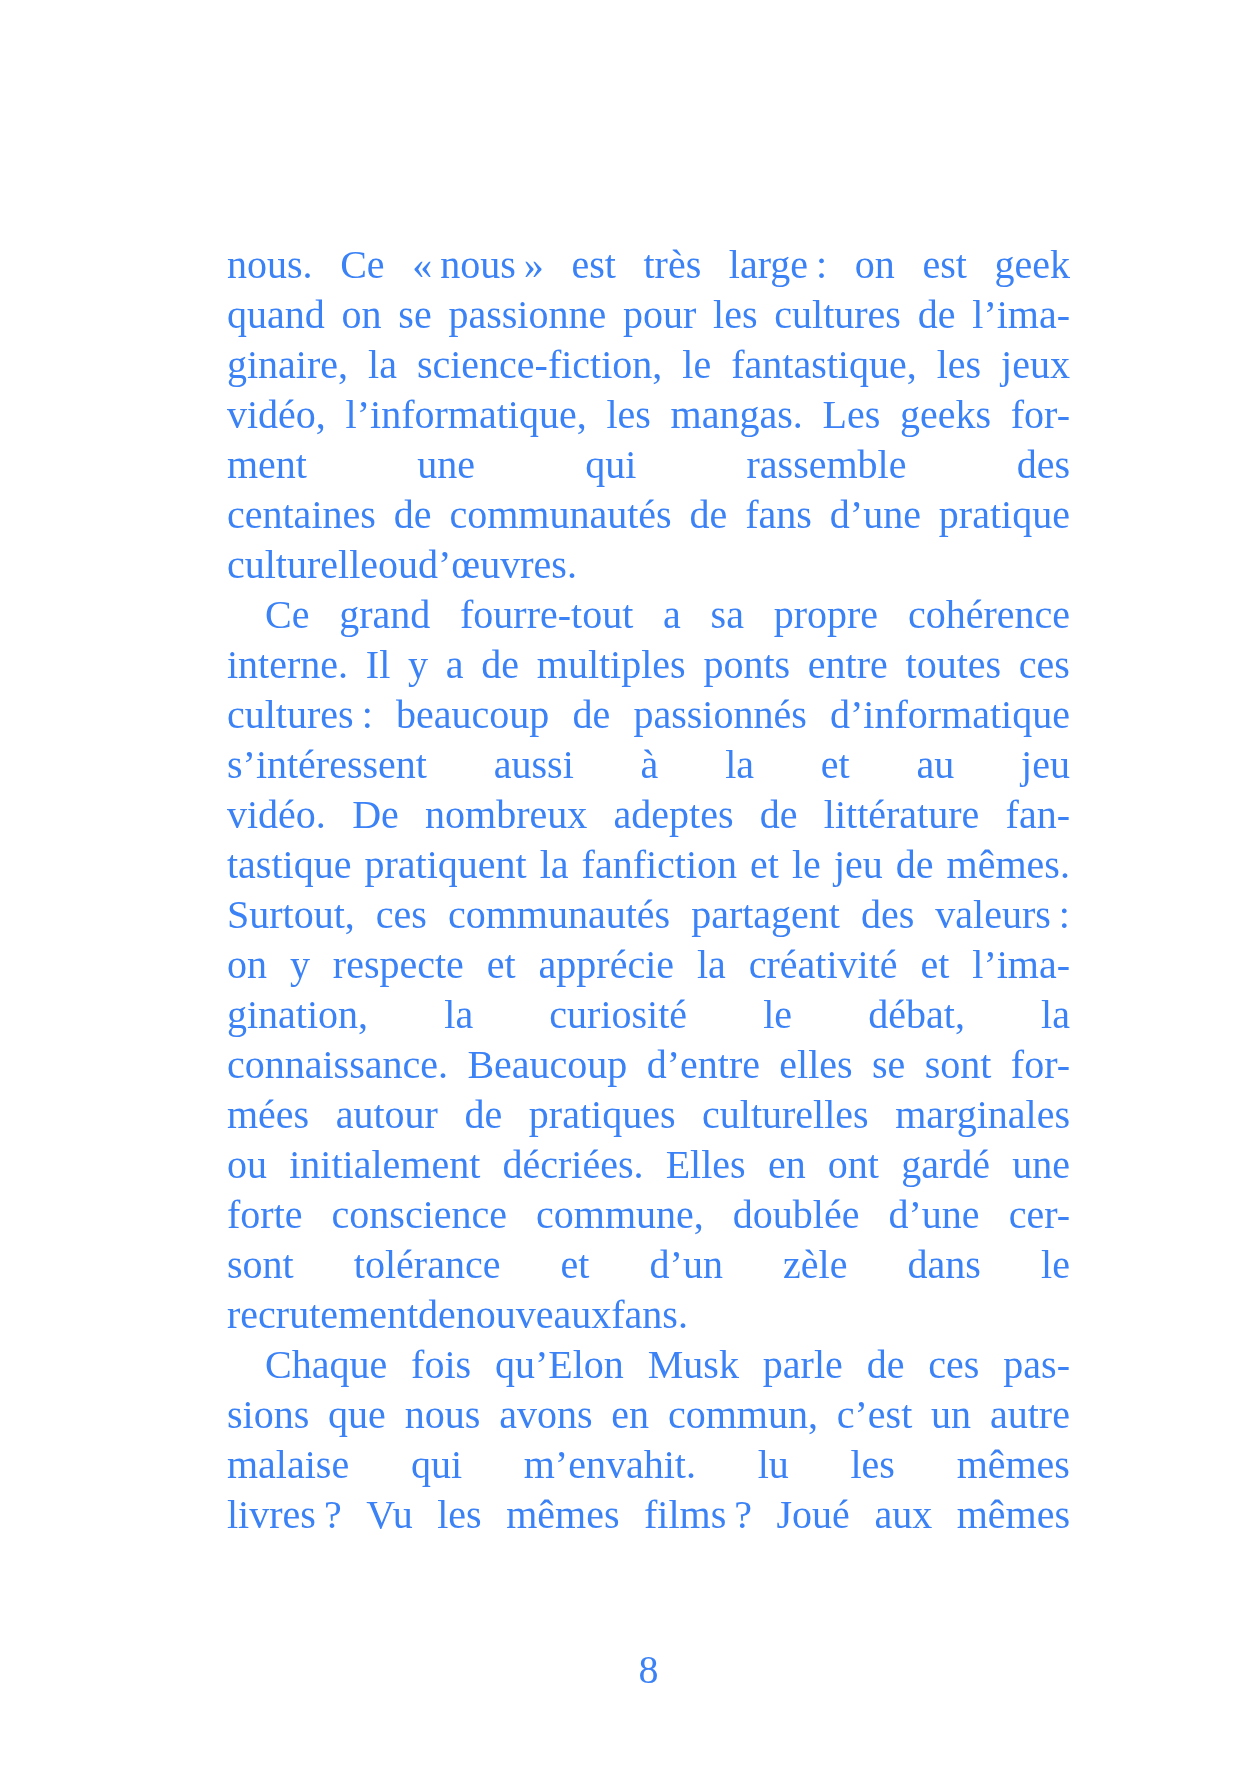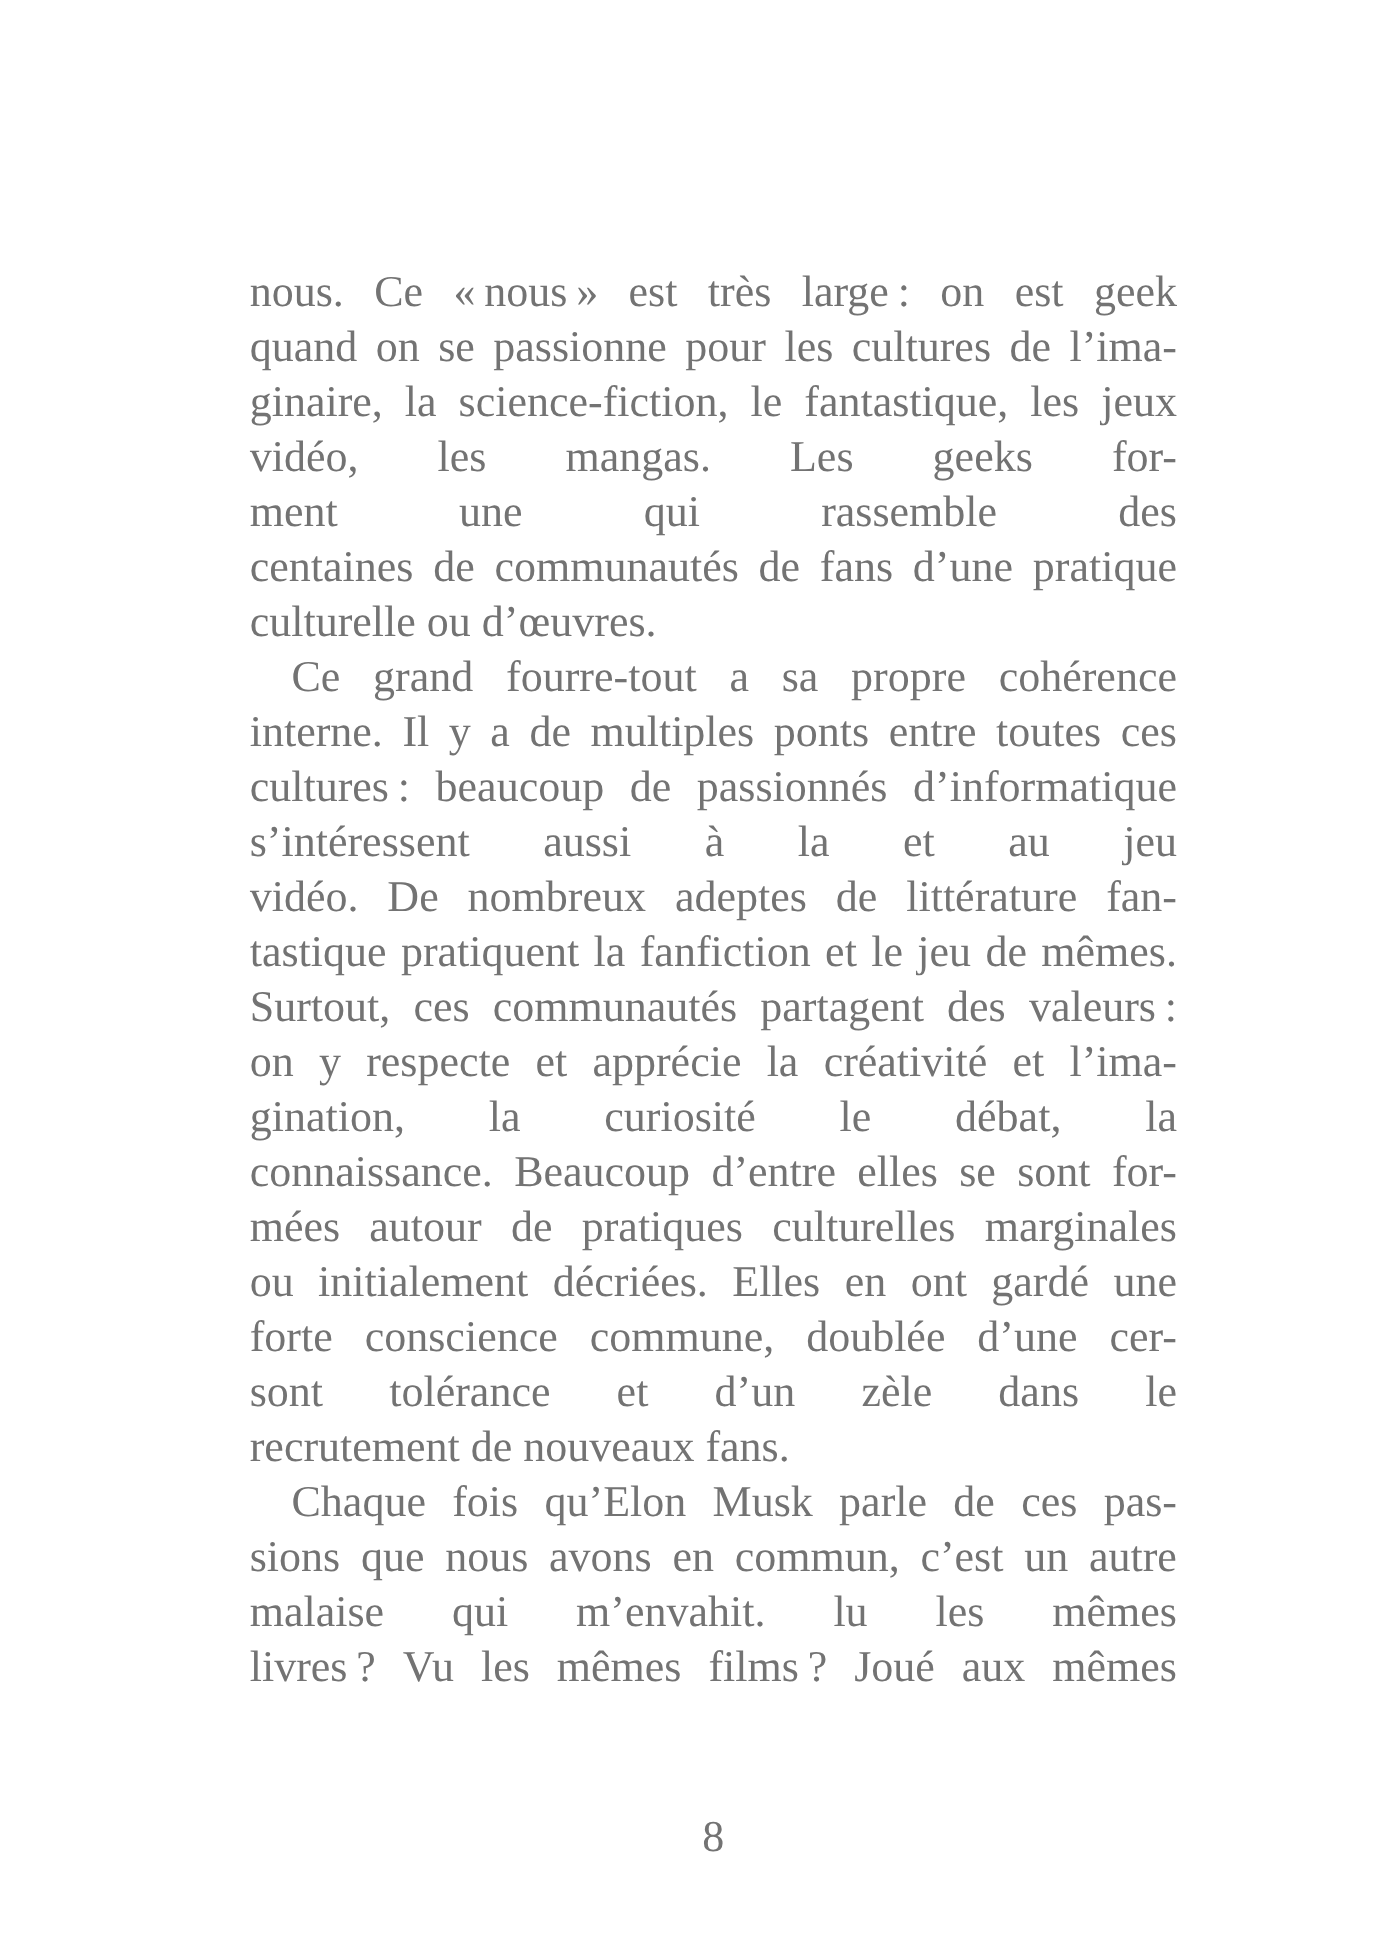--- a/index.html
+++ b/index.html
@@ -7,21 +7,21 @@
     padding: 0;
     background: #ffffff;
   }
   .page {
     position: relative;
     width: 1254px;
     height: 1776px;
     background: #ffffff;
     overflow: hidden;
     font-family: "Liberation Serif", "DejaVu Serif", serif;
-    color: #737373;
+    color: #3b82f6;
   }
   .text-block {
     position: absolute;
     left: 227px;
     top: 240px;
     width: 843px;
   }
   .paragraph {
     margin: 0;
     padding: 0;
@@ -32,21 +32,20 @@
     align-items: baseline;
     height: 50px;
     line-height: 50px;
     font-size: 40px;
     overflow: hidden;
     white-space: nowrap;
   }
   
   .line.final {
     justify-content: flex-start;
-    gap: 10px;
   }
   .para-indent .line:first-child {
     padding-left: 38px;
   }
   .word {
     flex: 0 0 auto;
   }
   .page-number {
     position: absolute;
     left: 227px;
@@ -90,20 +89,21 @@
           <span class="word">ginaire,</span>
           <span class="word">la</span>
           <span class="word">science-fiction,</span>
           <span class="word">le</span>
           <span class="word">fantastique,</span>
           <span class="word">les</span>
           <span class="word">jeux</span>
         </div>
         <div class="line">
           <span class="word">vidéo,</span>
+          <span class="word">l’informatique,</span>
           <span class="word">les</span>
           <span class="word">mangas.</span>
           <span class="word">Les</span>
           <span class="word">geeks</span>
           <span class="word">for-</span>
         </div>
         <div class="line">
           <span class="word">ment</span>
           <span class="word">une</span>
           <span class="word">qui</span>

